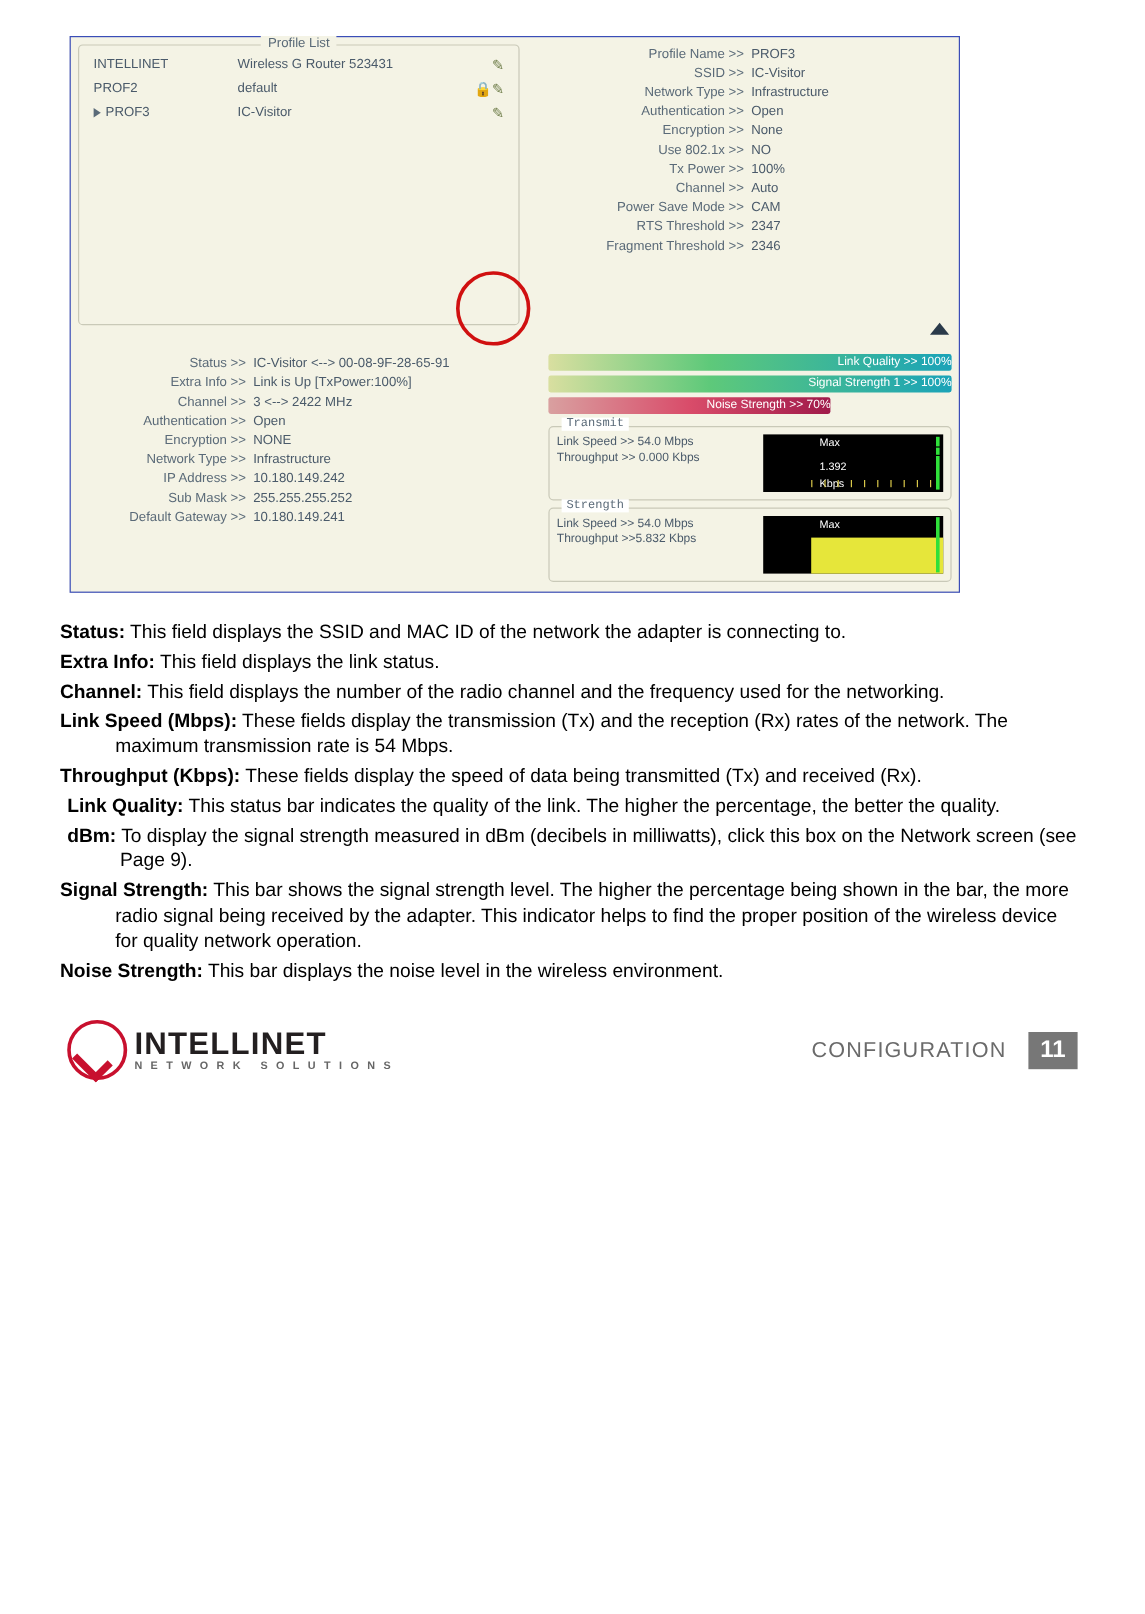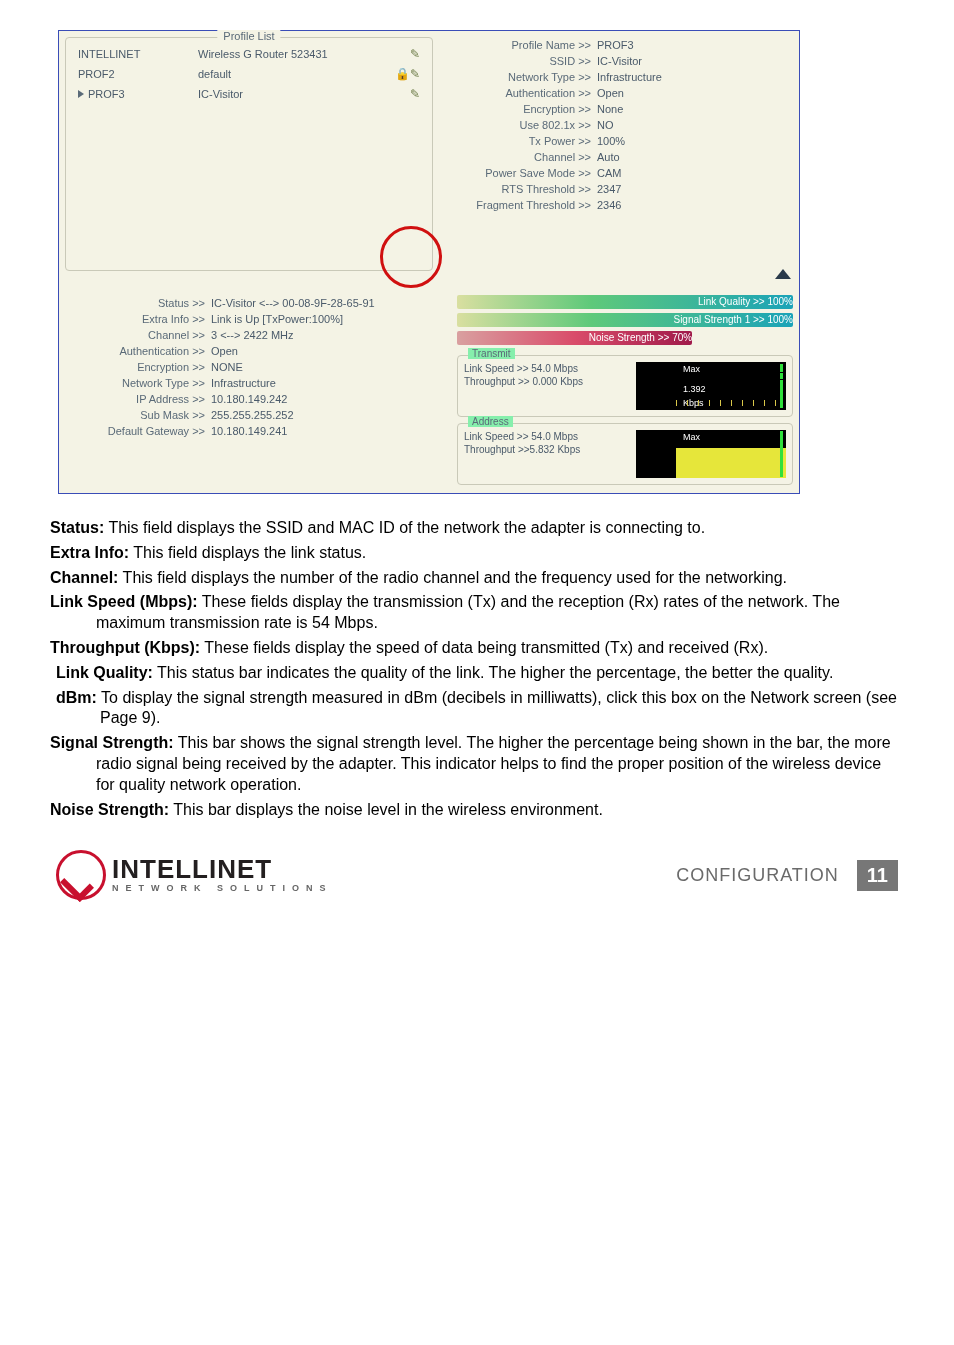--- a/index.html
+++ b/index.html
@@ -64,21 +64,21 @@
     text-align:center;
     padding:4px 0;
     font-size:11px;
     color:#4a5a6a;
     border-radius:3px;
     margin:0 4px;
     cursor:default;
   }
   .btn:first-child{margin-left:0;}
   .btn:last-child{margin-right:0;}
-  .profile-top { display:flex; }
+  .profile-top { display:flex;gap:29px; }
   .profile-top .left { width:380px; position:relative;}
   .profile-top .right { flex:1; padding:6px 6px 6px 12px;}
   .kv { display:flex; font-size:11px; padding:2px 0;}
   .kv .k { width:140px; text-align:right; padding-right:6px; color:#5a6a78;}
   .kv .v { flex:1; color:#4a5a6a;}
   .circle {
     position:absolute;
     width:56px;height:56px;
     border:3px solid #d01010;
     border-radius:50%;
@@ -109,21 +109,21 @@
     border-radius:4px;
     margin:6px 0 4px 0;
     padding:6px 6px;
     position:relative;
     display:flex;
     align-items:flex-start;
     gap:8px;
   }
   .mini-fieldset .lg {
     position:absolute; top:-8px; left:10px;
-    background:#86efac; padding:0 4px; font-size:10px; color:#5a6a78;
+    background:#ffffff; padding:0 4px; font-size:10px; color:#5a6a78;font-family:Liberation Mono, monospace;
   }
   .mini-left{flex:1;}
   .mini-right{width:150px;}
   .graph {
     background:#000;
     height:48px;
     position:relative;
     color:#fff;
     font-size:9px;
   }
@@ -324,21 +324,21 @@
                   <i></i>
                   <i></i>
                   <i></i>
                   <i></i>
                 </div>
             </div>
           </div>
         </div>
 
         <div class="mini-fieldset">
-          <span class="lg">Address</span>
+          <span class="lg">Strength</span>
           <div class="mini-left">
             <div class="mini-kv">Link Speed &gt;&gt; 54.0 Mbps</div>
             <div class="mini-kv">Throughput &gt;&gt;5.832 Kbps</div>
           </div>
           <div class="mini-right">
             <div class="graph yellow">
               <span class="lbl top">Max</span>
               <span class="lbl mid">7.612</span>
               <span class="lbl bot">Kbps</span>
               <div class="band"></div>

